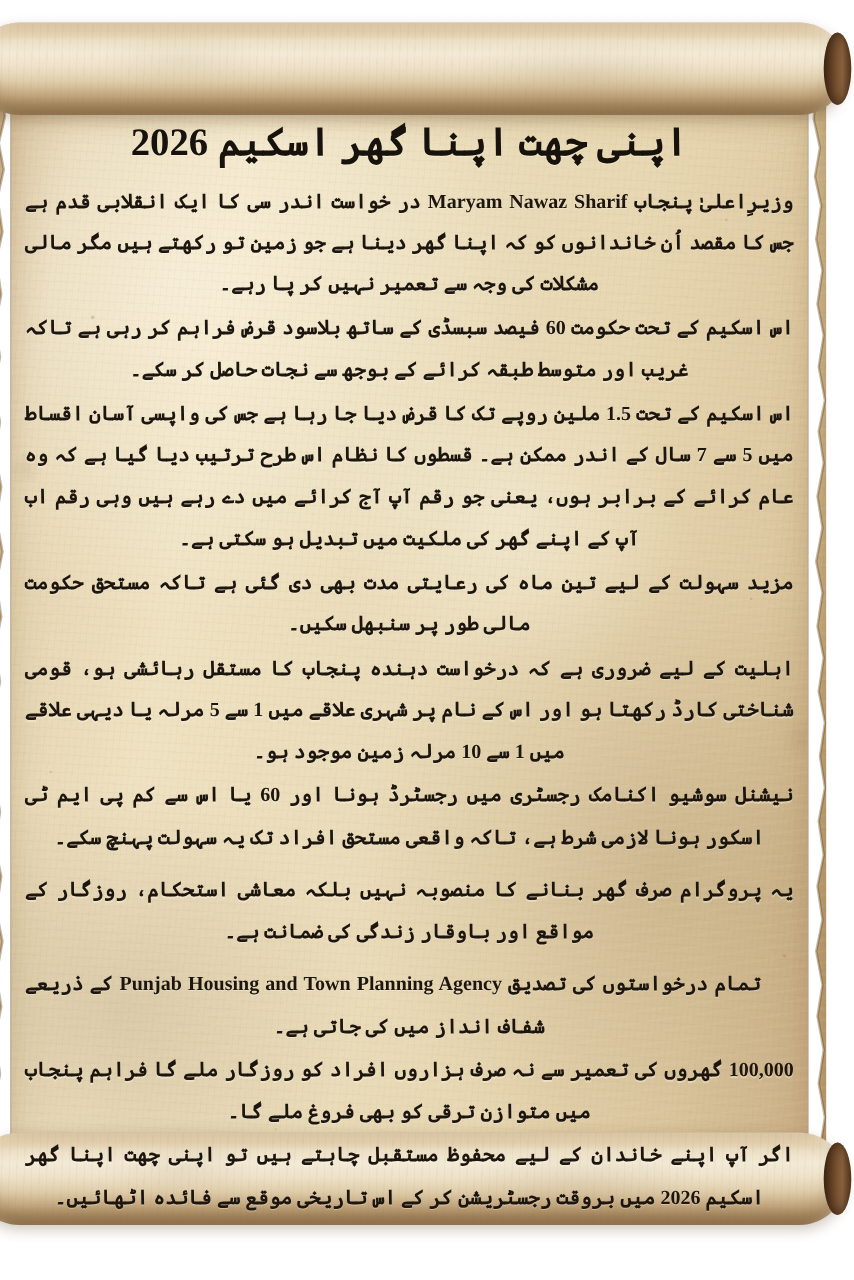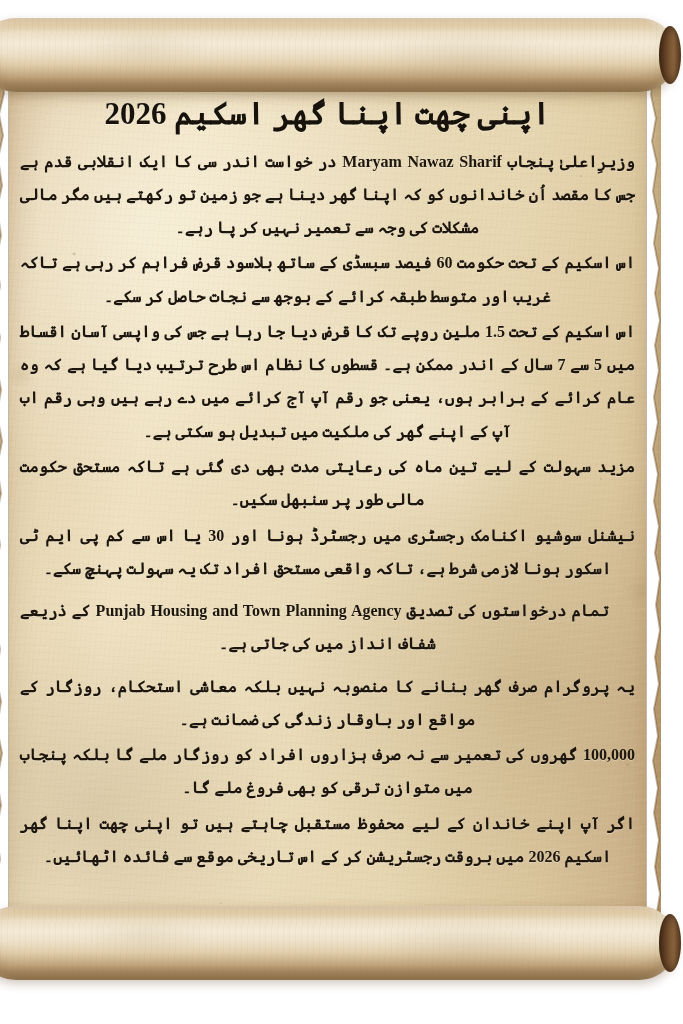--- a/index.html
+++ b/index.html
@@ -244,25 +244,26 @@
 
     <p class="para">وزیرِاعلیٰ پنجاب Maryam Nawaz Sharif در خواست اندر سی کا ایک انقلابی قدم ہے جس کا مقصد اُن خاندانوں کو کہ اپنا گھر دینا ہے جو زمین تو رکھتے ہیں مگر مالی مشکلات کی وجہ سے تعمیر نہیں کر پا رہے۔</p>
 
     <p class="para">اس اسکیم کے تحت حکومت 60 فیصد سبسڈی کے ساتھ بلاسود قرض فراہم کر رہی ہے تاکہ غریب اور متوسط طبقہ کرائے کے بوجھ سے نجات حاصل کر سکے۔</p>
 
 
     <p class="para">اس اسکیم کے تحت 1.5 ملین روپے تک کا قرض دیا جا رہا ہے جس کی واپسی آسان اقساط میں 5 سے 7 سال کے اندر ممکن ہے۔ قسطوں کا نظام اس طرح ترتیب دیا گیا ہے کہ وہ عام کرائے کے برابر ہوں، یعنی جو رقم آپ آج کرائے میں دے رہے ہیں وہی رقم اب آپ کے اپنے گھر کی ملکیت میں تبدیل ہو سکتی ہے۔</p>
 
     <p class="para">مزید سہولت کے لیے تین ماہ کی رعایتی مدت بھی دی گئی ہے تاکہ مستحق حکومت مالی طور پر سنبھل سکیں۔</p>
 
-
-    <p class="para">نیشنل سوشیو اکنامک رجسٹری میں رجسٹرڈ ہونا اور 30 یا اس سے کم پی ایم ٹی اسکور ہونا لازمی شرط ہے، تاکہ واقعی مستحق افراد تک یہ سہولت پہنچ سکے۔</p>
+    <p class="para">اہلیت کے لیے ضروری ہے کہ درخواست دہندہ پنجاب کا مستقل رہائشی ہو، قومی شناختی کارڈ رکھتا ہو اور اس کے نام پر شہری علاقے میں 1 سے 5 مرلہ یا دیہی علاقے میں 1 سے 10 مرلہ زمین موجود ہو۔</p>
+
+    <p class="para">نیشنل سوشیو اکنامک رجسٹری میں رجسٹرڈ ہونا اور 60 یا اس سے کم پی ایم ٹی اسکور ہونا لازمی شرط ہے، تاکہ واقعی مستحق افراد تک یہ سہولت پہنچ سکے۔</p>
+
+    <p class="para gap">یہ پروگرام صرف گھر بنانے کا منصوبہ نہیں بلکہ معاشی استحکام، روزگار کے مواقع اور باوقار زندگی کی ضمانت ہے۔</p>
 
     <p class="para gap indent">تمام درخواستوں کی تصدیق Punjab Housing and Town Planning Agency کے ذریعے شفاف انداز میں کی جاتی ہے۔</p>
 
-    <p class="para gap">یہ پروگرام صرف گھر بنانے کا منصوبہ نہیں بلکہ معاشی استحکام، روزگار کے مواقع اور باوقار زندگی کی ضمانت ہے۔</p>
-
-    <p class="para">100,000 گھروں کی تعمیر سے نہ صرف ہزاروں افراد کو روزگار ملے گا بلکہ پنجاب میں متوازن ترقی کو بھی فروغ ملے گا۔</p>
+    <p class="para">100,000 گھروں کی تعمیر سے نہ صرف ہزاروں افراد کو روزگار ملے گا فراہم پنجاب میں متوازن ترقی کو بھی فروغ ملے گا۔</p>
 
     <p class="para">اگر آپ اپنے خاندان کے لیے محفوظ مستقبل چاہتے ہیں تو اپنی چھت اپنا گھر اسکیم 2026 میں بروقت رجسٹریشن کر کے اس تاریخی موقع سے فائدہ اٹھائیں۔</p>
 
   </div>
 </div>
 
 </body></html>

